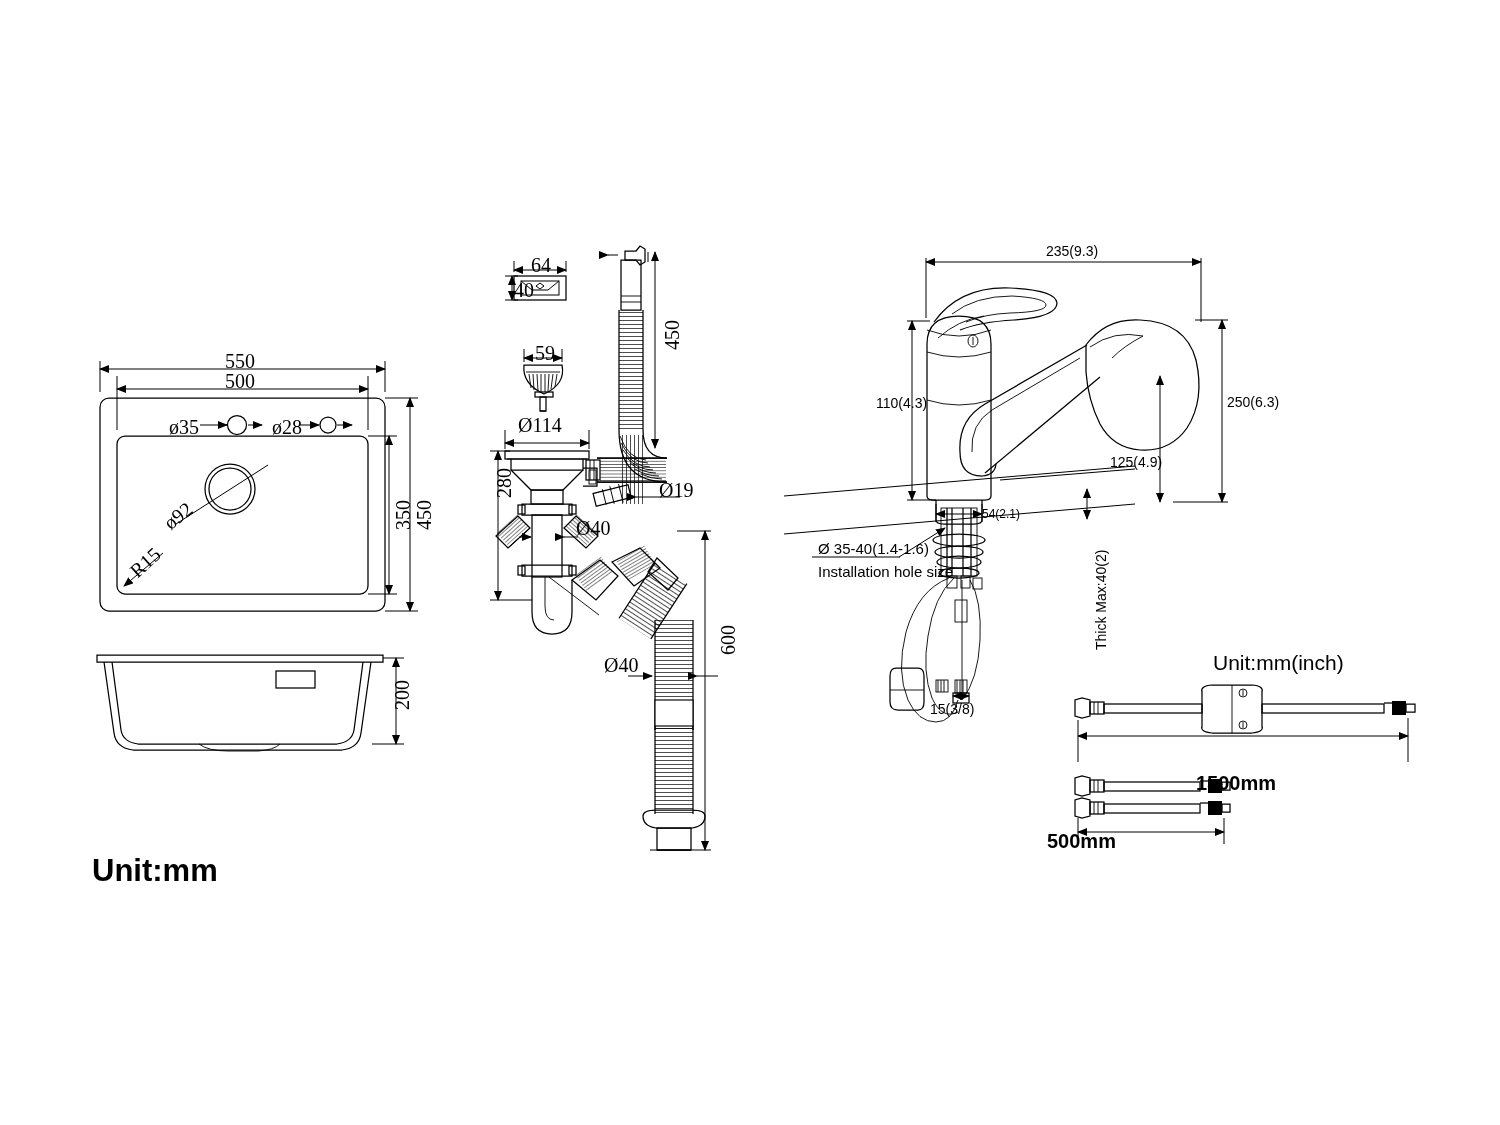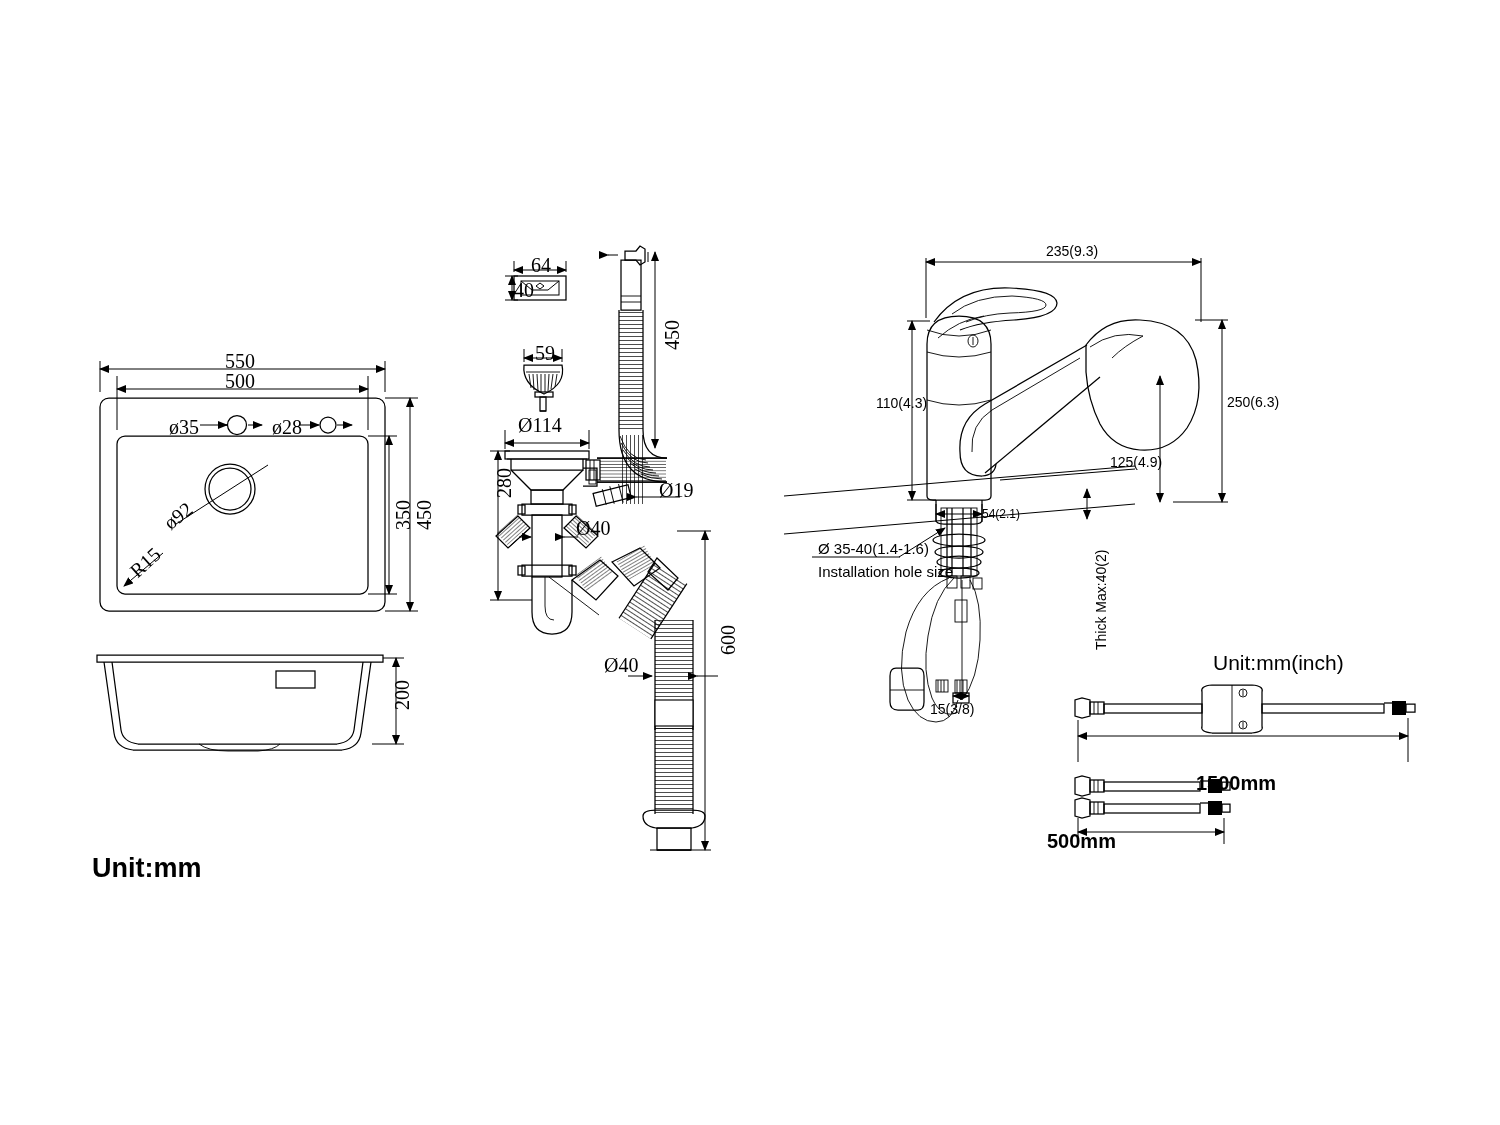--- a/index.html
+++ b/index.html
@@ -40,21 +40,21 @@
     white-space: nowrap;
     line-height: 1;
   }
   .serif {
     font-family: "Liberation Serif", serif;
   }
   .t-dim { font-size: 20px; }
   .t-dim-s { font-size: 14px; }
   .t-dim-xs { font-size: 12px; }
   .t-note { font-size: 15px; }
-  .t-unit-big { font-size: 27px; font-weight: bold; }
+  .t-unit-big { font-size: 31px; font-weight: bold; }
   .t-unit-mid { font-size: 21px; }
   .t-hose { font-size: 20px; font-weight: bold; }
   .rot90 { transform: rotate(-90deg); transform-origin: 0 0; }
   .rot45 { transform: rotate(-38deg); transform-origin: 0 0; }
   .rot45b { transform: rotate(-42deg); transform-origin: 0 0; }
 </style>
 </head>
 <body>
 
 <div id="sheet">

